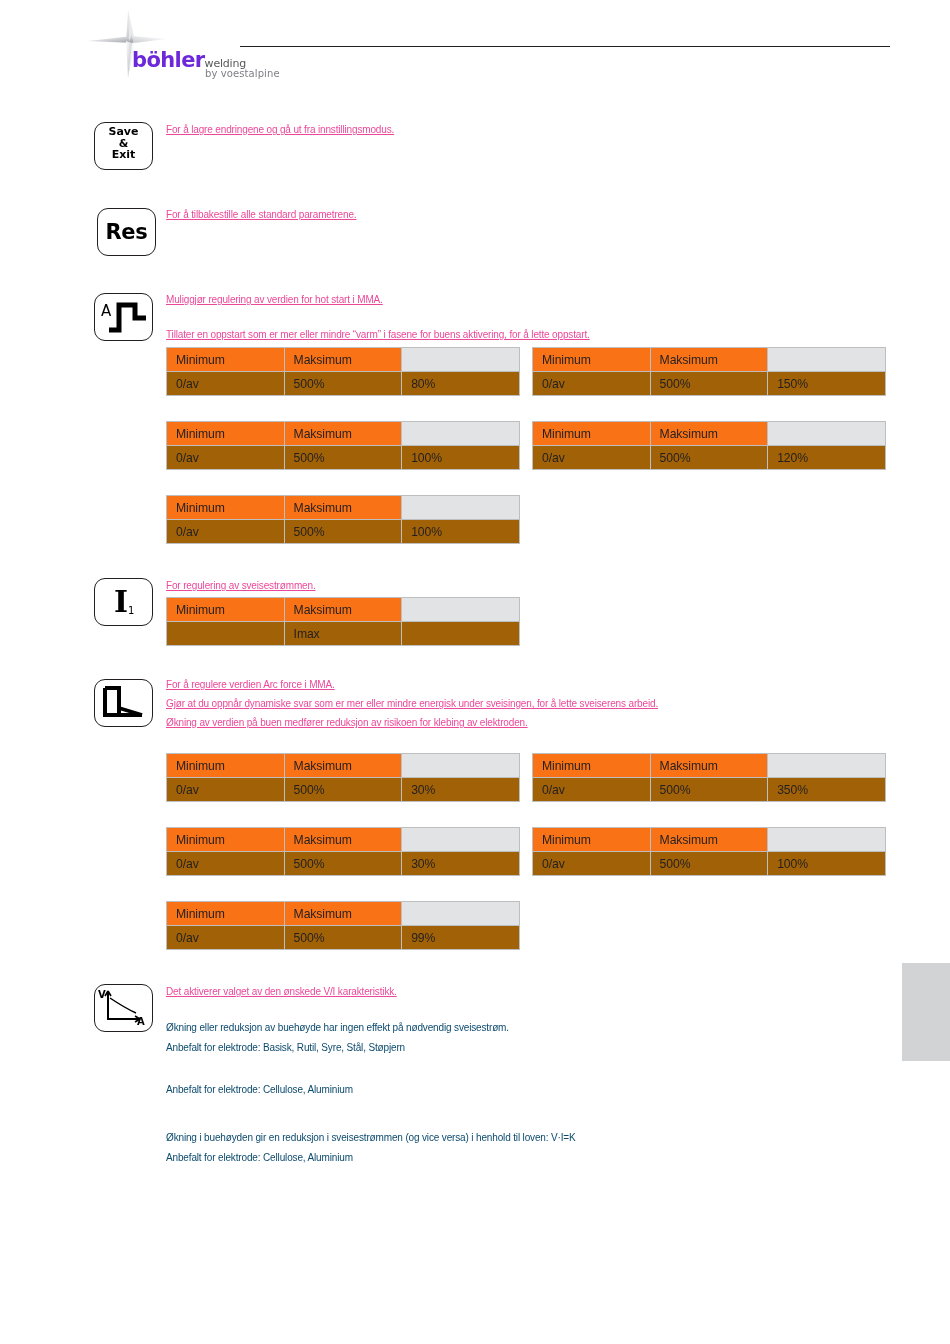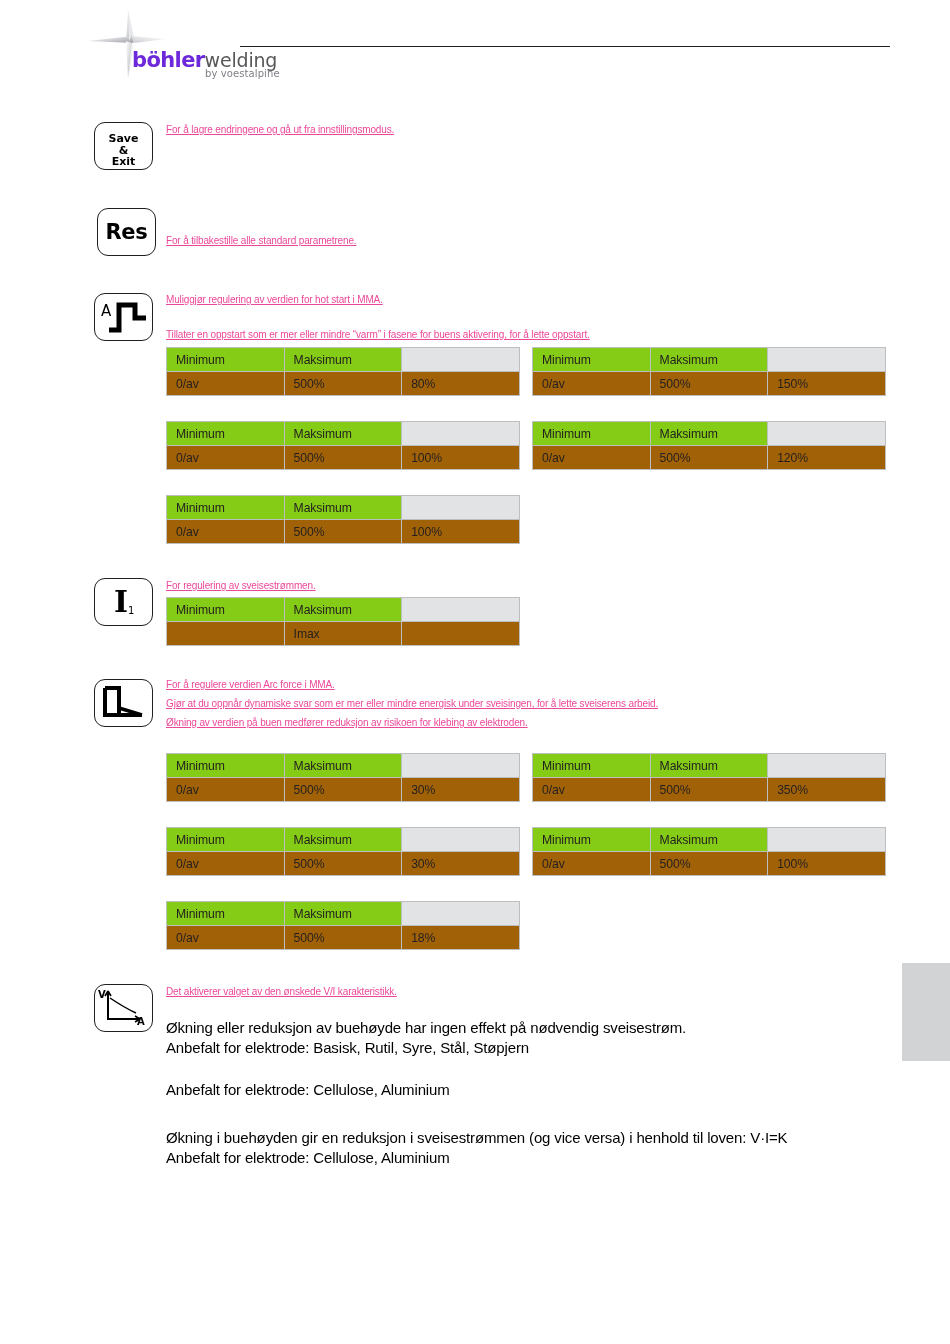--- a/index.html
+++ b/index.html
@@ -38,21 +38,21 @@
   }
   .logo-bohler {
     font-family: "DejaVu Sans", sans-serif;
     font-size: 21px;
     font-weight: bold;
     letter-spacing: -0.6px;
     color: #6d28d9;
   }
   .logo-welding {
     font-family: "DejaVu Sans", sans-serif;
-    font-size: 19px;
+    font-size: 11px;
     font-weight: normal;
     color: #58585b;
     letter-spacing: -0.2px;
   }
   .logo-sub {
     position: absolute;
     left: 117px; top: 60px;
     font-family: "DejaVu Sans", sans-serif;
     font-size: 10px;
     color: #7e7e86;
@@ -89,21 +89,21 @@
   .icon-label-text {
     position: absolute;
     width: 100%;
     text-align: center;
     font-family: "DejaVu Sans", sans-serif;
     font-weight: bold;
     color: #000;
     line-height: 1.05;
   }
   .icon-save {
-    top: 10px;
+    top: 3px;
     font-size: 11px;
   }
   .icon-save span { display: block; }
   .icon-res {
     top: 12px;
     font-size: 21px;
     letter-spacing: -0.3px;
   }
 
   
@@ -126,33 +126,33 @@
     letter-spacing: -0.1px;
   }
   table.range td {
     border: 1px solid #bcbec0;
     height: 24px;
     padding: 0 0 0 9px;
     vertical-align: middle;
     color: #231f20;
   }
   table.range tr.head td {
-    background: #84cc16;
+    background: #f97316;
   }
   table.range tr.head td.blank { background: #e2e3e5; }
   table.range tr.body td { background: #a16207; }
   .w353 { width: 353px; }
   .w353 col { width: 117.6px; }
 
   .para-block {
     position: absolute;
-    font-size: 15px;
+    font-size: 10px;
     line-height: 19.5px;
     letter-spacing: -0.15px;
-    color: #000000;
+    color: #0c4a6e;
     white-space: nowrap;
   }
 </style>
 </head>
 <body>
 
 <div class="page-header">
   <div class="logo-wrap">
     <svg class="logo-mark" viewBox="0 0 78 72">
       <defs>
@@ -190,21 +190,21 @@
     <span>Save</span>
     <span>&amp;</span>
     <span>Exit</span>
   </div>
 </div>
 <div class="desc" style="left:166px; top:120px;">For å lagre endringene og gå ut fra innstillingsmodus.</div>
 
 <div class="icon-box" style="left:97px; top:208px;">
   <div class="icon-label-text icon-res">Res</div>
 </div>
-<div class="desc" style="left:166px; top:205px;margin-top:26px;">For å tilbakestille alle standard parametrene.</div>
+<div class="desc" style="left:166px; top:205px;">For å tilbakestille alle standard parametrene.</div>
 
 <div class="icon-box" style="left:94px; top:293px;">
   <svg width="57" height="45" viewBox="0 0 57 45">
     <text x="6" y="22" font-family="DejaVu Sans, sans-serif" font-size="15" fill="#000">A</text>
     <path d="M14 36 L24 36 L24 11 L40 11 L40 24 L51 24" fill="none" stroke="#000" stroke-width="5" stroke-linejoin="miter"></path>
   </svg>
 </div>
 <div class="desc" style="left:166px; top:290px;">Muliggjør regulering av verdien for hot start i MMA.</div>
 <div class="desc" style="left:166px; top:325px;">Tillater en oppstart som er mer eller mindre “varm” i fasene for buens aktivering, for å lette oppstart.</div>
 
@@ -435,21 +435,21 @@
     </colgroup>
   <tbody>
       <tr class="head">
     <td>Minimum</td>
     <td>Maksimum</td>
     <td class="blank"></td>
   </tr>
   <tr class="body">
     <td>0/av</td>
     <td>500%</td>
-    <td>18%</td>
+    <td>99%</td>
   </tr>
 </tbody>
   </table>
 
 <div class="icon-box" style="left:94px; top:984px;">
   <svg width="57" height="45" viewBox="0 0 57 45">
     <text x="3" y="13" font-family="DejaVu Sans, sans-serif" font-size="10" font-weight="bold" fill="#000">V</text>
     <text x="42" y="40" font-family="DejaVu Sans, sans-serif" font-size="10" font-weight="bold" fill="#000">A</text>
     <path d="M13 6 L13 34 L45 34" fill="none" stroke="#000" stroke-width="2"></path>
     <path d="M13 6 L10 11 M13 6 L16 11" fill="none" stroke="#000" stroke-width="1.6"></path>

